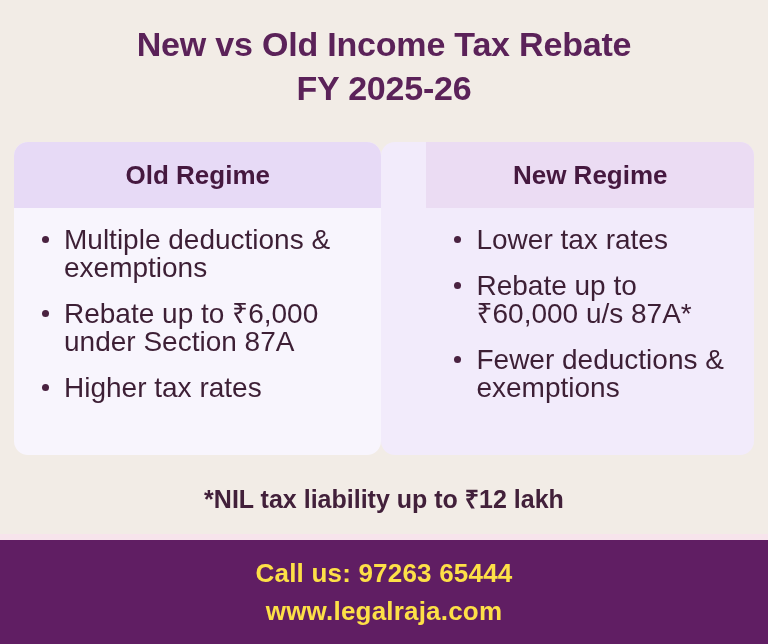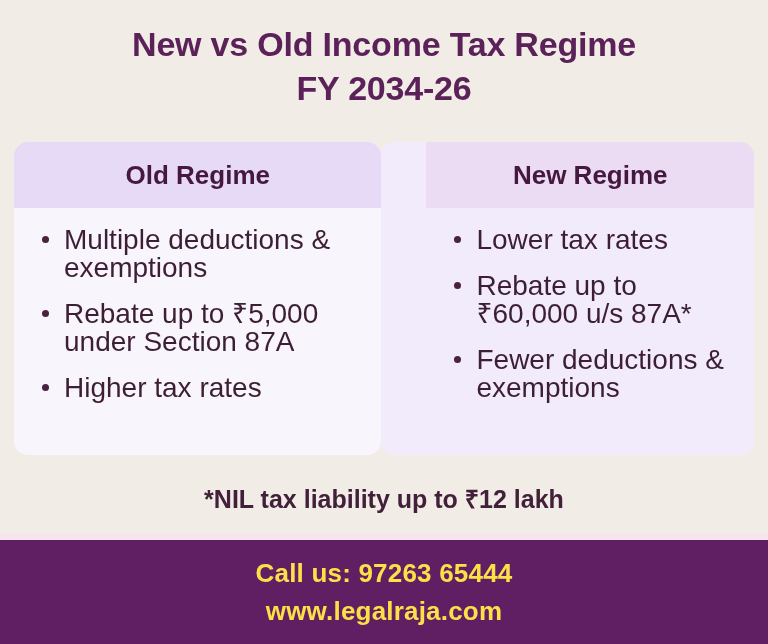--- a/index.html
+++ b/index.html
@@ -149,39 +149,39 @@
     line-height: 38px;
     letter-spacing: 0.2px;
   }
 </style>
 </head>
 <body>
 
 <div id="infographic">
 
   <div class="title-block">
-    <span class="title-line">New vs Old Income Tax Regime</span>
-    <span class="title-line">FY 2034-26</span>
+    <span class="title-line">New vs Old Income Tax Rebate</span>
+    <span class="title-line">FY 2025-26</span>
   </div>
 
   <div class="cards-row">
 
     <div class="card old">
       <div class="card-header">
         <span class="card-header-title">Old Regime</span>
       </div>
       <div class="card-body">
         <ul class="bullet-list">
           <li class="bullet-item">
             <span class="bullet-dot"></span>
             <span>Multiple deductions &amp; exemptions</span>
           </li>
           <li class="bullet-item">
             <span class="bullet-dot"></span>
-            <span>Rebate up to ₹5,000 under Section 87A</span>
+            <span>Rebate up to ₹6,000 under Section 87A</span>
           </li>
           <li class="bullet-item">
             <span class="bullet-dot"></span>
             <span>Higher tax rates</span>
           </li>
         </ul>
       </div>
     </div>
 
     <div class="card new">

